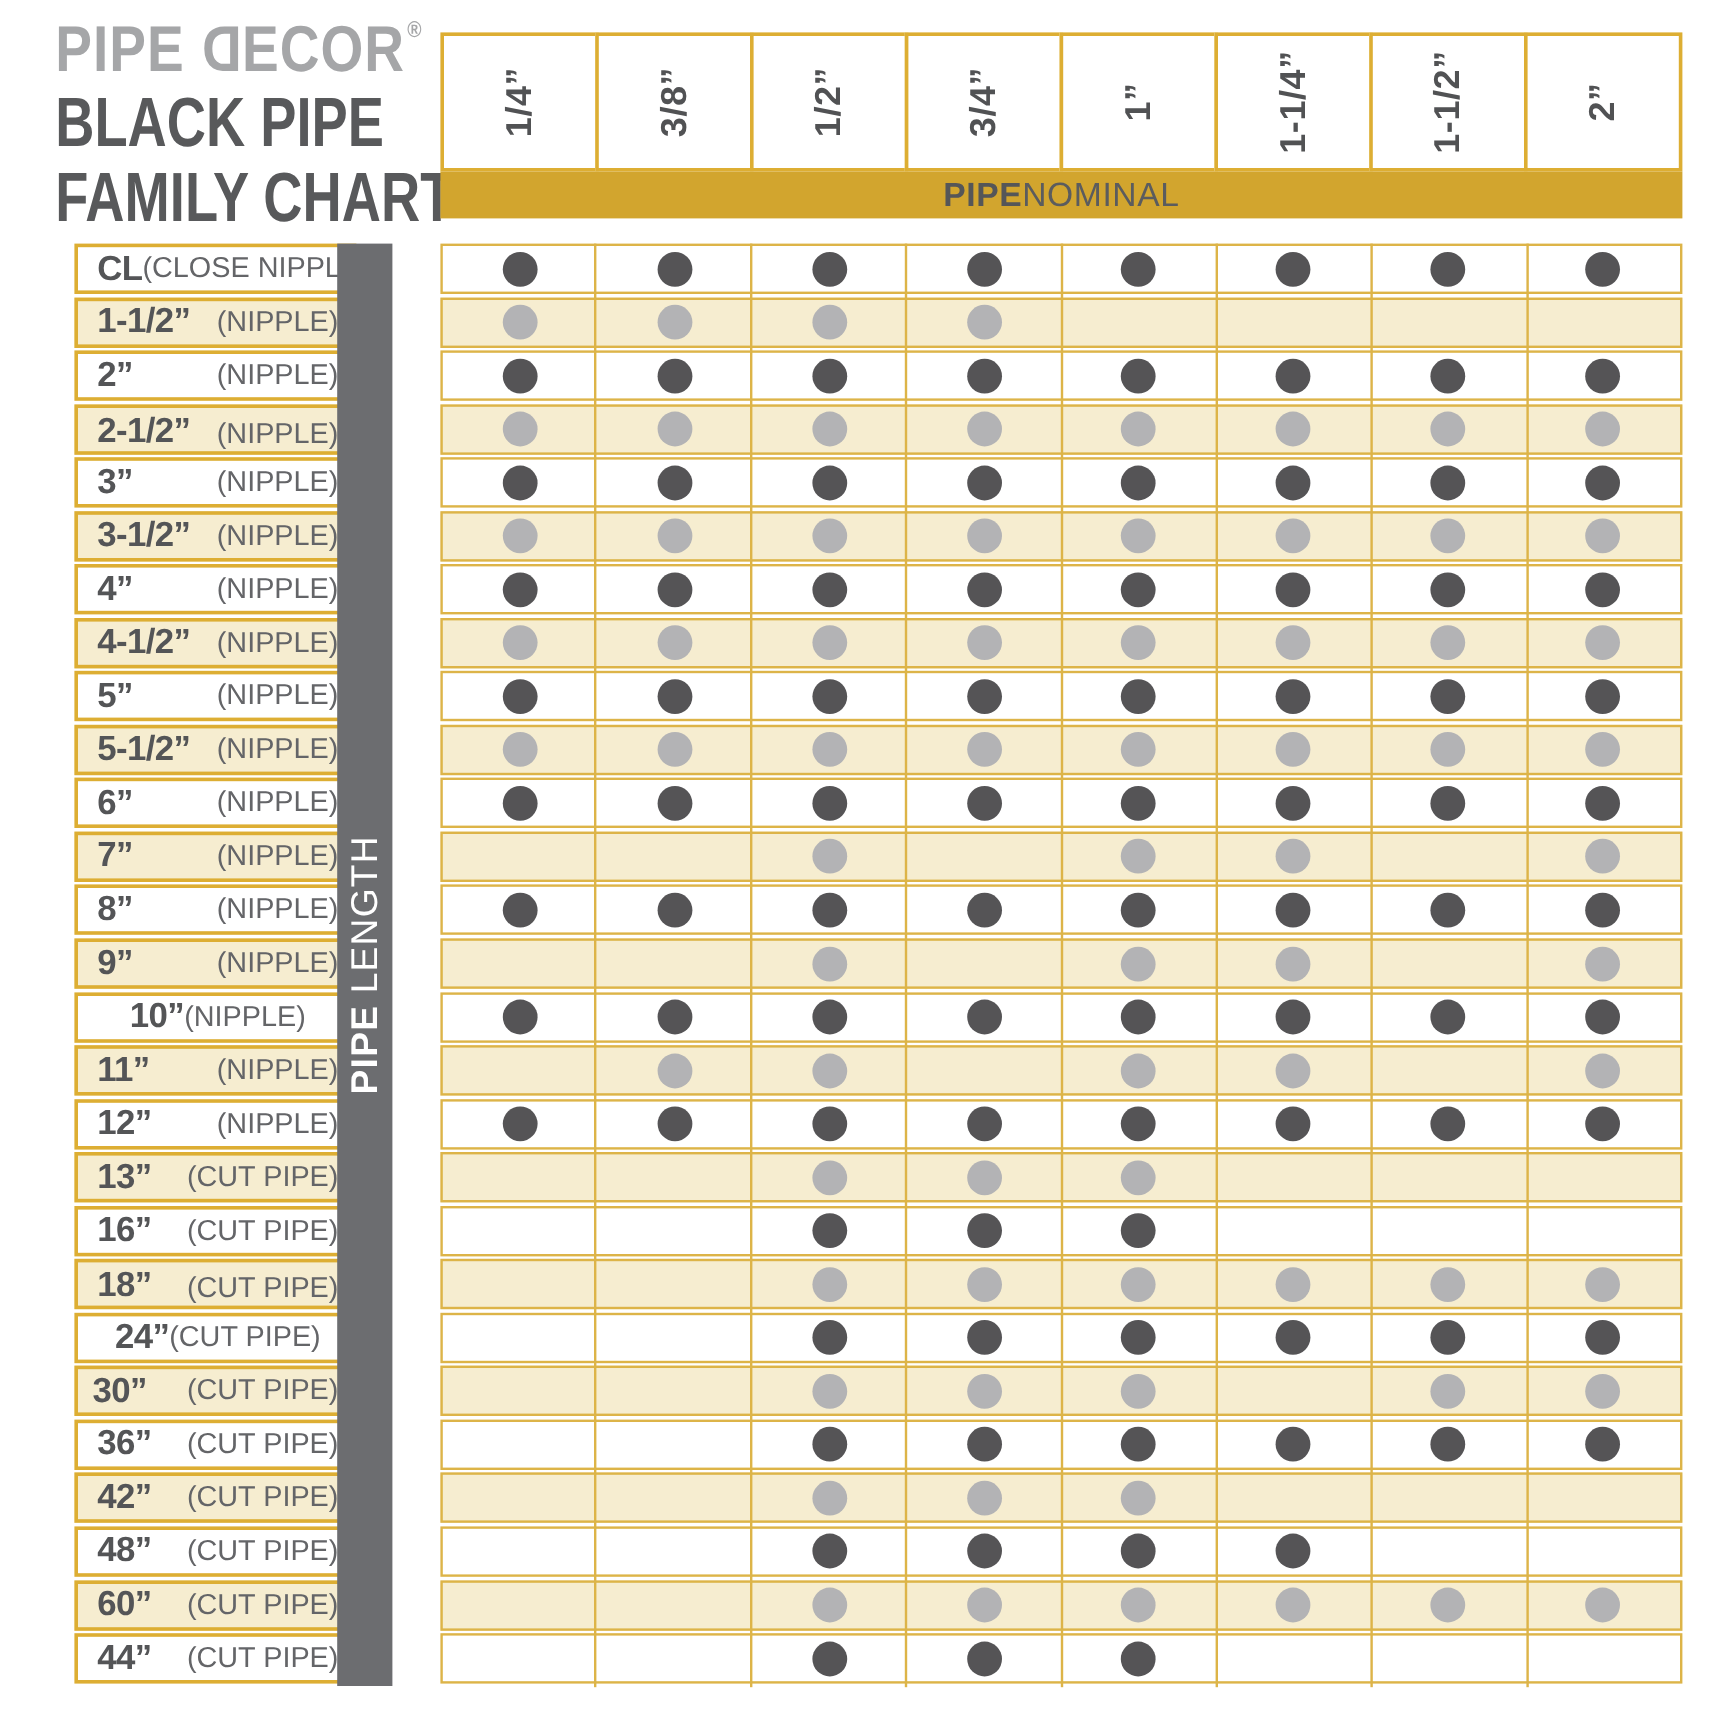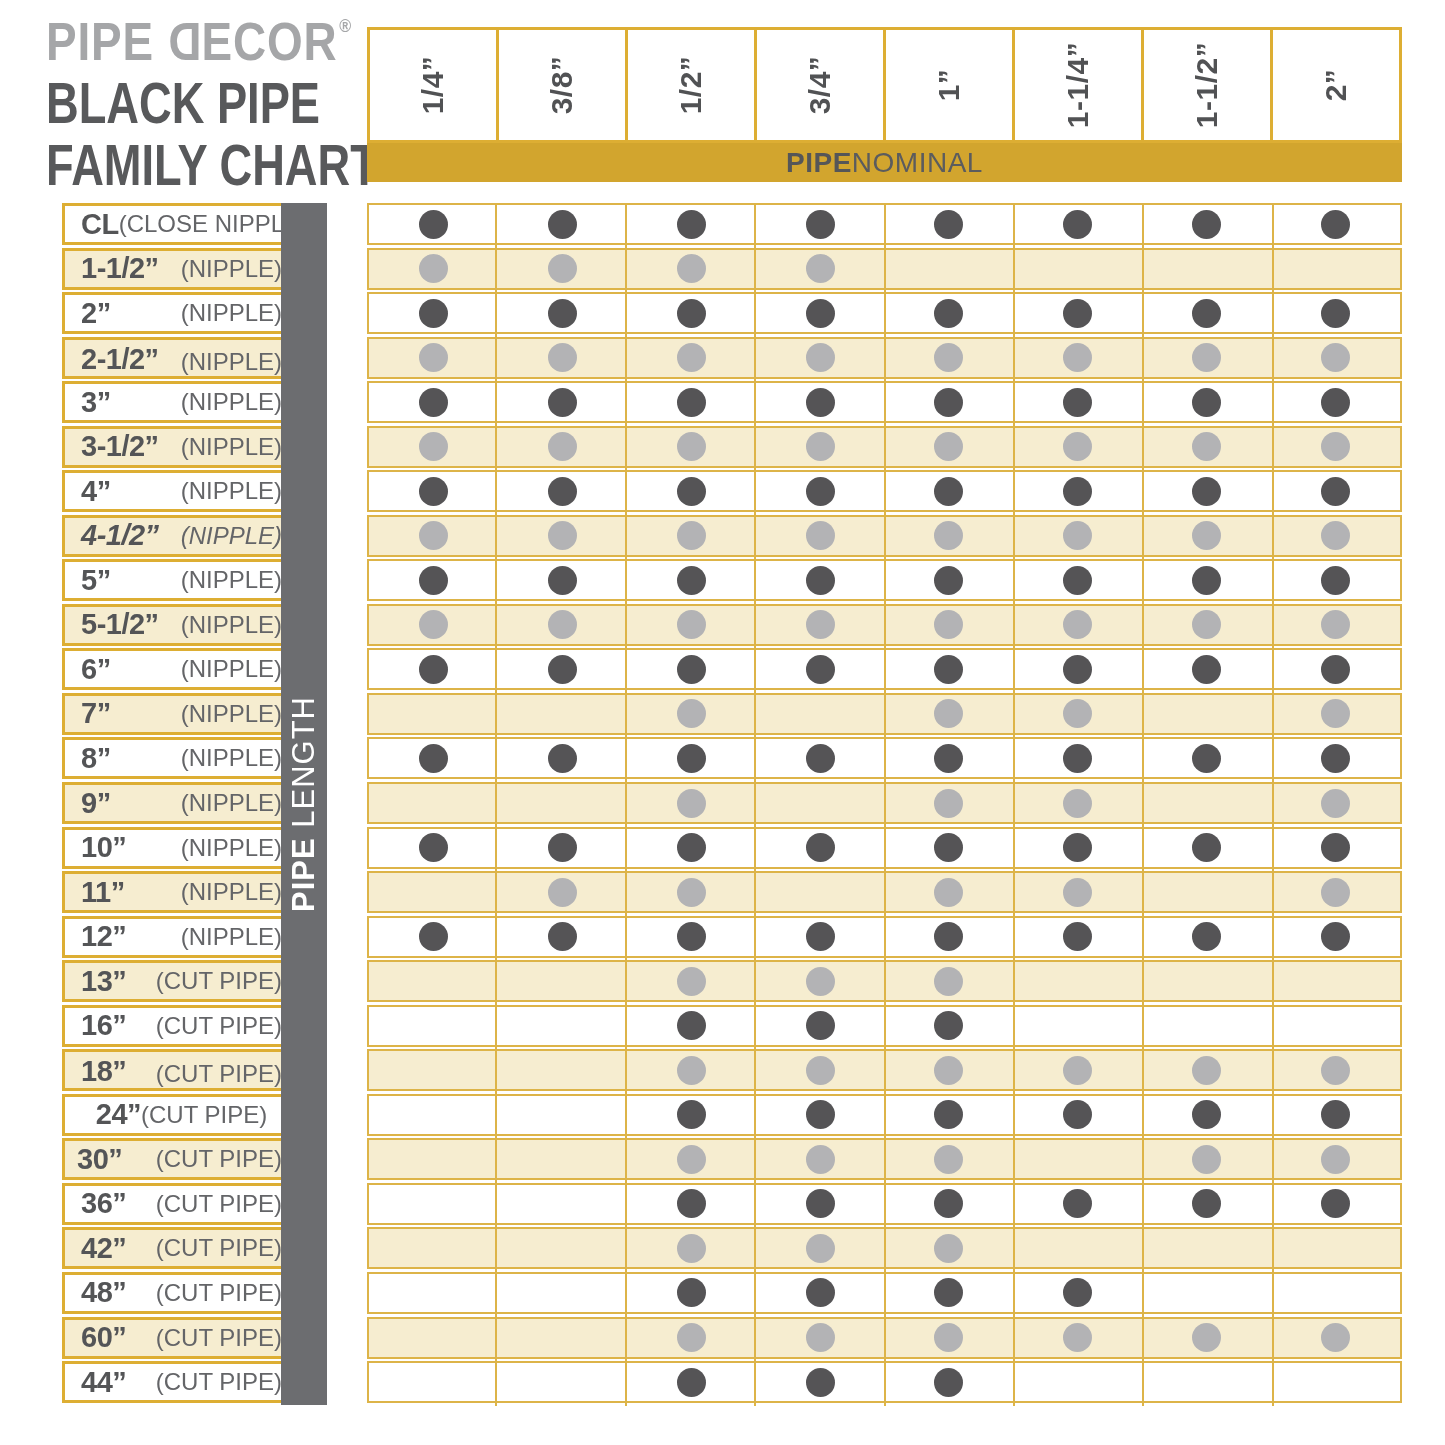--- a/index.html
+++ b/index.html
@@ -133,21 +133,21 @@
         <span class="lkind">(NIPPLE)</span>
       </div>
       <div class="lrow alt" style="top: 222.7px;">
         <span class="lsize">3-1/2”</span>
         <span class="lkind">(NIPPLE)</span>
       </div>
       <div class="lrow" style="top: 267.24px;">
         <span class="lsize">4”</span>
         <span class="lkind">(NIPPLE)</span>
       </div>
-      <div class="lrow alt" style="top: 311.78px; font-style: italic;">
+      <div class="lrow alt" style="top: 311.78px;">
         <span class="lsize">4-1/2”</span>
         <span class="lkind">(NIPPLE)</span>
       </div>
       <div class="lrow" style="top: 356.32px;">
         <span class="lsize">5”</span>
         <span class="lkind">(NIPPLE)</span>
       </div>
       <div class="lrow alt" style="top: 400.86px;">
         <span class="lsize">5-1/2”</span>
         <span class="lkind">(NIPPLE)</span>
@@ -161,21 +161,21 @@
         <span class="lkind">(NIPPLE)</span>
       </div>
       <div class="lrow" style="top: 534.48px;">
         <span class="lsize">8”</span>
         <span class="lkind">(NIPPLE)</span>
       </div>
       <div class="lrow alt" style="top: 579.02px;">
         <span class="lsize">9”</span>
         <span class="lkind">(NIPPLE)</span>
       </div>
-      <div class="lrow" style="top: 623.56px;">
+      <div class="lrow" style="top: 623.56px; justify-content: center;">
         <span class="lsize">10”</span>
         <span class="lkind">(NIPPLE)</span>
       </div>
       <div class="lrow alt" style="top: 668.1px;">
         <span class="lsize">11”</span>
         <span class="lkind">(NIPPLE)</span>
       </div>
       <div class="lrow" style="top: 712.64px;">
         <span class="lsize">12”</span>
         <span class="lkind">(NIPPLE)</span>

